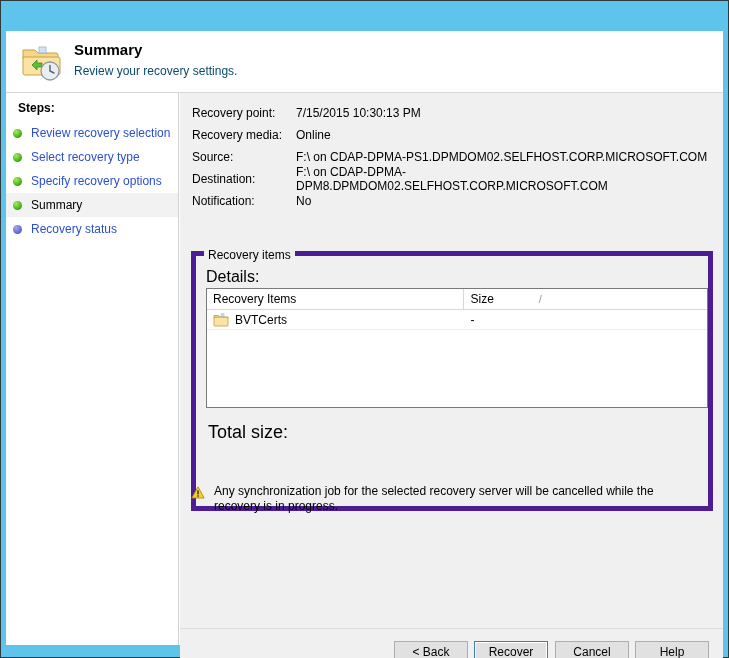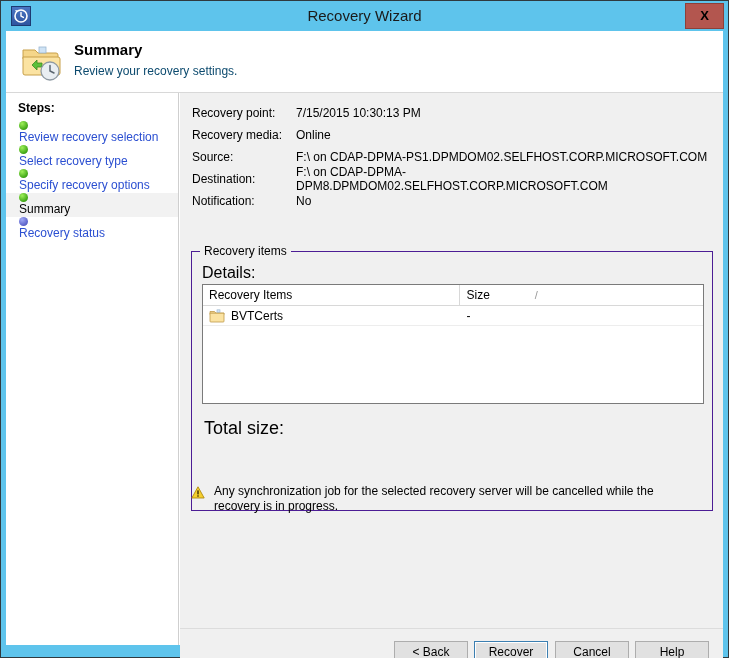--- a/index.html
+++ b/index.html
@@ -133,25 +133,24 @@
   }
   .steps-list {
     position: absolute;
     left: 0; top: 28px;
     width: 172px;
   }
   .step {
     position: relative;
     height: 24px;
     display: flex;
-    align-items: flex-start;
-    padding-left: 13px;
+    align-items: center;
+    padding-left: 7px;
     box-sizing: border-box;
     cursor: pointer;
-    flex-direction: column;
   }
   .step.current {
     background: #f2f2f2;
   }
   .step-bullet {
     width: 9px; height: 9px;
     border-radius: 50%;
     margin-right: 9px;
     flex: 0 0 auto;
   }
@@ -198,21 +197,21 @@
   .field-value {
     font-size: 12px;
   }
 
   
   .groupbox {
     position: absolute;
     left: 11px; top: 158px;
     width: 522px;
     height: 260px;
-    border: 1px solid #4c1d95;
+    border: 5px solid #4c1d95;
     box-sizing: border-box;
   }
   .group-legend {
     position: absolute;
     left: 8px; top: -8px;
     background: #f0f0f0;
     padding: 0 4px;
     font-size: 12px;
   }
   .details-label {
@@ -342,31 +341,20 @@
   .btn-back   { left: 214px; }
   .btn-recover{ left: 294px; }
   .btn-cancel { left: 375px; }
   .btn-help   { left: 455px; }
 </style>
 </head>
 <body>
 
 <div class="window">
 
-  <div class="titlebar">
-    <div class="title-icon">
-      <svg width="16" height="16" viewBox="0 0 16 16">
-        <circle cx="8" cy="8" r="6" fill="none" stroke="#ffffff" stroke-width="1.6"></circle>
-        <path d="M8 4.5 V8 L10.4 9.4" fill="none" stroke="#ffffff" stroke-width="1.4" stroke-linecap="round"></path>
-        <path d="M3.2 4.4 L2.2 2.0 L5.0 2.6 Z" fill="#ffffff"></path>
-      </svg>
-    </div>
-    <div class="title-text">Recovery Wizard</div>
-    <div class="close-btn">X</div>
-  </div>
 
   <div class="client">
 
     <div class="header">
       <div class="header-icon">
         <svg width="44" height="42" viewBox="0 0 44 42">
           <path d="M4 9 h12 l3 3 h18 a2 2 0 0 1 2 2 v4 H4 Z" fill="#f5d68a" stroke="#c8a04a" stroke-width="1"></path>
           <rect x="20" y="6" width="7" height="6" fill="#cfe3f5" stroke="#9ab6d0" stroke-width="0.8"></rect>
           <path d="M4 16 h35 a2 2 0 0 1 2 2 v14 a2 2 0 0 1 -2 2 H6 a2 2 0 0 1 -2 -2 Z" fill="#fbe3a2" stroke="#c8a04a" stroke-width="1"></path>
           <path d="M13 24 l5 -5 v3 h5 v4 h-5 v3 Z" fill="#5cc03a" stroke="#3c8a22" stroke-width="0.8"></path>

